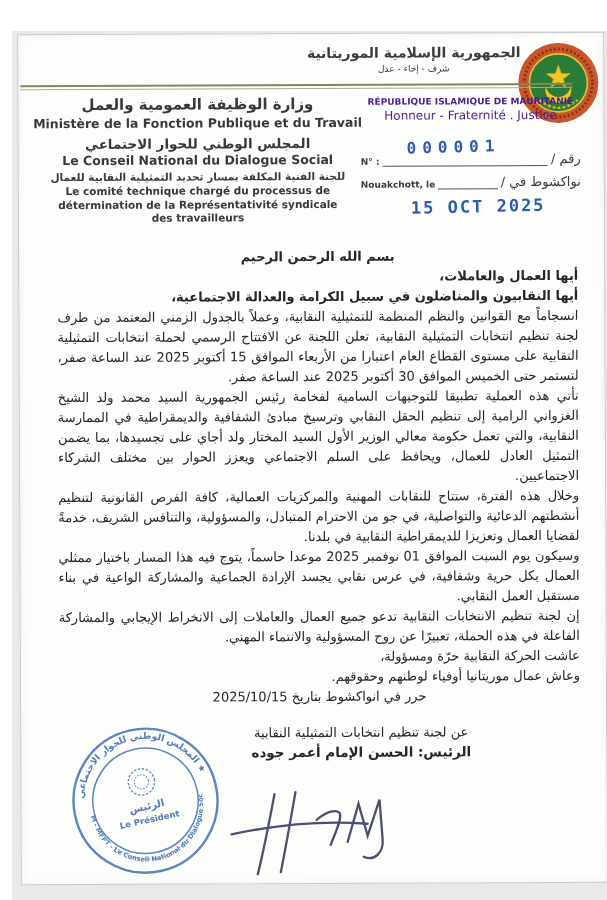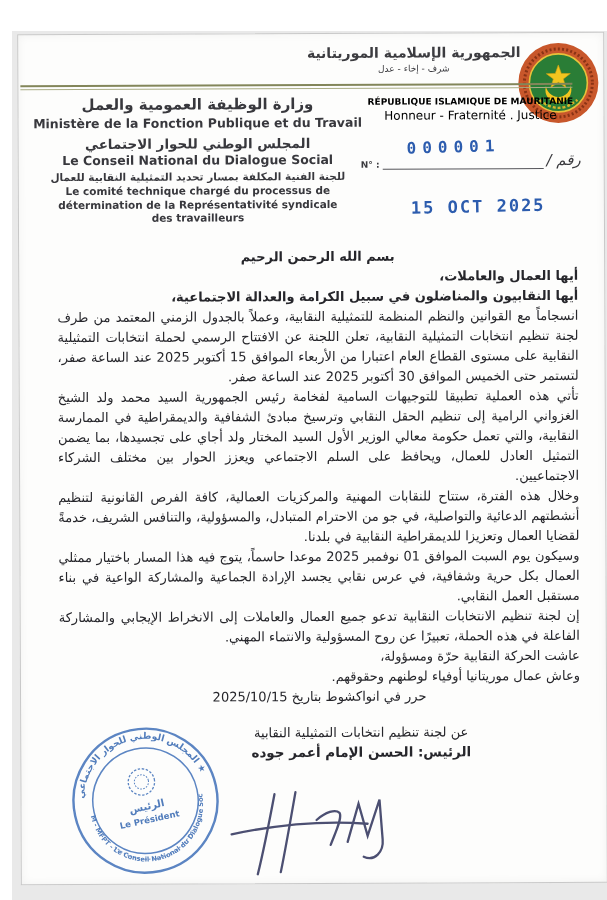--- a/index.html
+++ b/index.html
@@ -15,29 +15,29 @@
   .callig-motto{font-size:9px;margin-top:3px;direction:rtl;}
   .rule{position:absolute;top:50px;left:2px;width:552px;height:2px;
         border-top:2px solid #83865a;border-bottom:1px solid #aaad85;}
   .left-block{position:absolute;top:61px;left:12px;width:334px;text-align:center;color:#38383d;}
   .ministry-ar{font-weight:bold;font-size:15px;direction:rtl;}
   .ministry-fr{font-weight:bold;font-size:12.5px;margin-top:2px;}
   .council-ar{font-size:13.5px;font-weight:bold;margin-top:5px;direction:rtl;}
   .council-fr{font-weight:bold;font-size:12.5px;margin-top:1px;}
   .committee-ar{font-weight:bold;font-size:10.5px;margin-top:3px;direction:rtl;}
   .committee-fr{font-weight:bold;font-size:10.5px;line-height:1.3;margin:2px auto 0;width:300px;}
-  .republic{position:absolute;top:63px;left:346px;width:212px;text-align:center;color:#000000;}
+  .republic{position:absolute;top:63px;left:346px;width:212px;text-align:center;color:#4c1d95;}
   .republic-fr{font-weight:bold;font-size:9px;}
   .motto-fr{font-size:12px;margin-top:2px;}
   
   .ref-row{position:absolute;left:342px;width:220px;display:flex;align-items:flex-end;
            font-size:9px;color:#3a3a3e;gap:3px;}
   .ref-line{flex:1;border-bottom:1px solid #55555a;height:10px;}
   .lbl-fr{font-weight:bold;white-space:nowrap;}
-  .lbl-ar{direction:rtl;white-space:nowrap;font-size:15px;font-style:italic;}
+  .lbl-ar{direction:rtl;white-space:nowrap;font-size:13px;}
   .stamp-number{position:absolute;top:104px;left:388px;color:#2c5cae;
                 font-family:"DejaVu Sans Mono",monospace;font-weight:bold;font-size:16px;
                 letter-spacing:6px;transform:rotate(-1.5deg);}
   .date-stamp{position:absolute;top:163px;left:392px;color:#2c5cae;
               font-family:"DejaVu Sans Mono",monospace;font-weight:bold;font-size:17px;
               letter-spacing:2px;transform:rotate(-1deg);}
   
   .bodytext{position:absolute;top:213px;left:38px;right:26px;direction:rtl;
             font-size:13px;line-height:20px;text-align:justify;color:#26262b;}
   .basmala{text-align:center;font-weight:bold;margin:0 0 10px 0;}
@@ -96,20 +96,25 @@
       <div class="motto-fr">Honneur - Fraternité . Justice</div>
     </div>
 
     <div class="ref-row" style="top:118px;">
       <span class="lbl-fr">N° :</span>
       <span class="ref-line"></span>
       <span class="lbl-ar">رقم /</span>
     </div>
     <div class="stamp-number">000001</div>
 
+    <div class="ref-row" style="top:141px;">
+      <span class="lbl-fr">Nouakchott, le</span>
+      <span class="ref-line"></span>
+      <span class="lbl-ar">نواكشوط في /</span>
+    </div>
     <div class="date-stamp">15 OCT 2025</div>
 
     <div class="bodytext">
       <p class="basmala">بسم الله الرحمن الرحيم</p>
       <p class="salut">أيها العمال والعاملات،</p>
       <p class="salut">أيها النقابيون والمناضلون في سبيل الكرامة والعدالة الاجتماعية،</p>
       <p>انسجاماً مع القوانين والنظم المنظمة للتمثيلية النقابية، وعملاً بالجدول الزمني المعتمد من طرف لجنة تنظيم انتخابات التمثيلية النقابية، تعلن اللجنة عن الافتتاح الرسمي لحملة انتخابات التمثيلية النقابية على مستوى القطاع العام اعتبارا من الأربعاء الموافق 15 أكتوبر 2025 عند الساعة صفر، لتستمر حتى الخميس الموافق 30 أكتوبر 2025 عند الساعة صفر.</p>
       <p>تأتي هذه العملية تطبيقا للتوجيهات السامية لفخامة رئيس الجمهورية السيد محمد ولد الشيخ الغزواني الرامية إلى تنظيم الحقل النقابي وترسيخ مبادئ الشفافية والديمقراطية في الممارسة النقابية، والتي تعمل حكومة معالي الوزير الأول السيد المختار ولد أجاي على تجسيدها، بما يضمن التمثيل العادل للعمال، ويحافظ على السلم الاجتماعي ويعزز الحوار بين مختلف الشركاء الاجتماعيين.</p>
       <p>وخلال هذه الفترة، ستتاح للنقابات المهنية والمركزيات العمالية، كافة الفرص القانونية لتنظيم أنشطتهم الدعائية والتواصلية، في جو من الاحترام المتبادل، والمسؤولية، والتنافس الشريف، خدمةً لقضايا العمال وتعزيزا للديمقراطية النقابية في بلدنا.</p>
       <p>وسيكون يوم السبت الموافق 01 نوفمبر 2025 موعدا حاسماً، يتوج فيه هذا المسار باختيار ممثلي العمال بكل حرية وشفافية، في عرس نقابي يجسد الإرادة الجماعية والمشاركة الواعية في بناء مستقبل العمل النقابي.</p>

